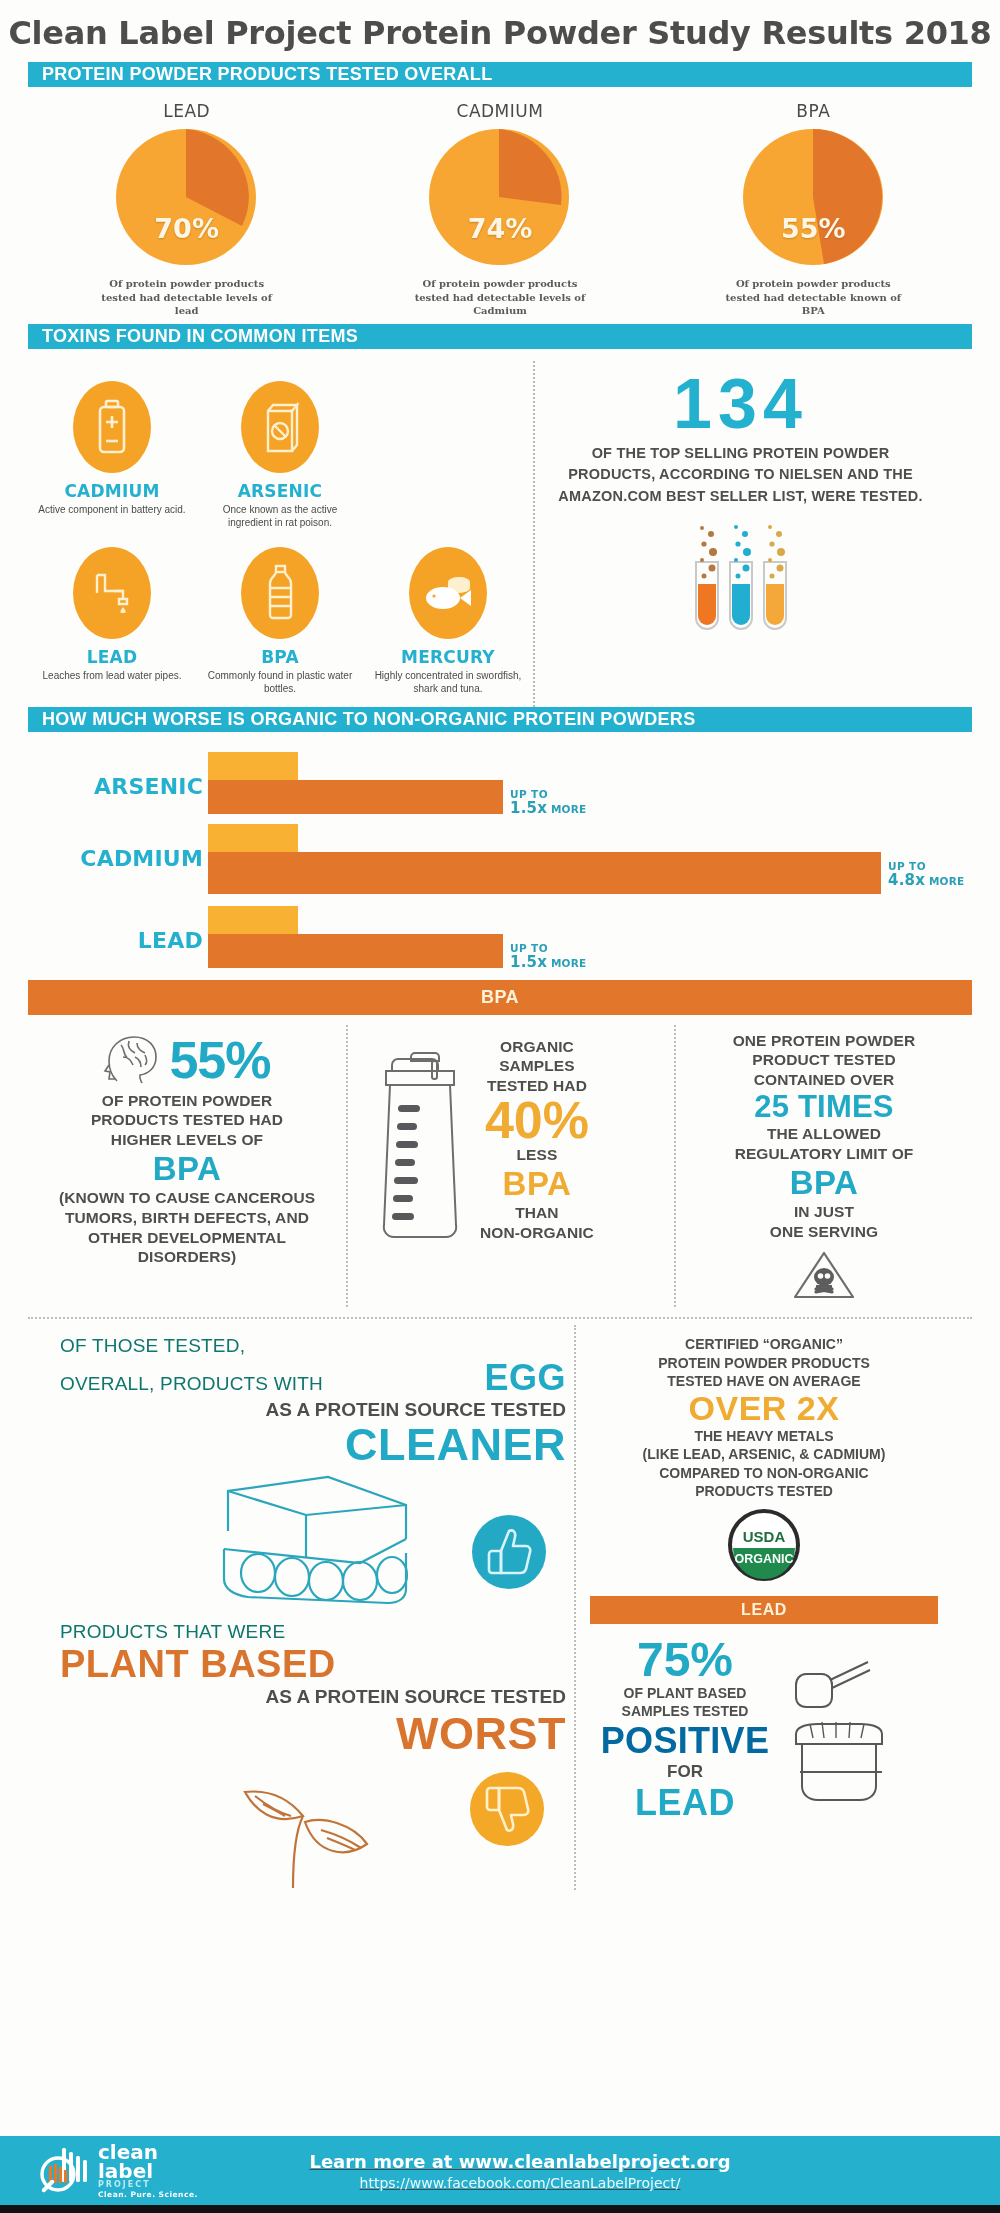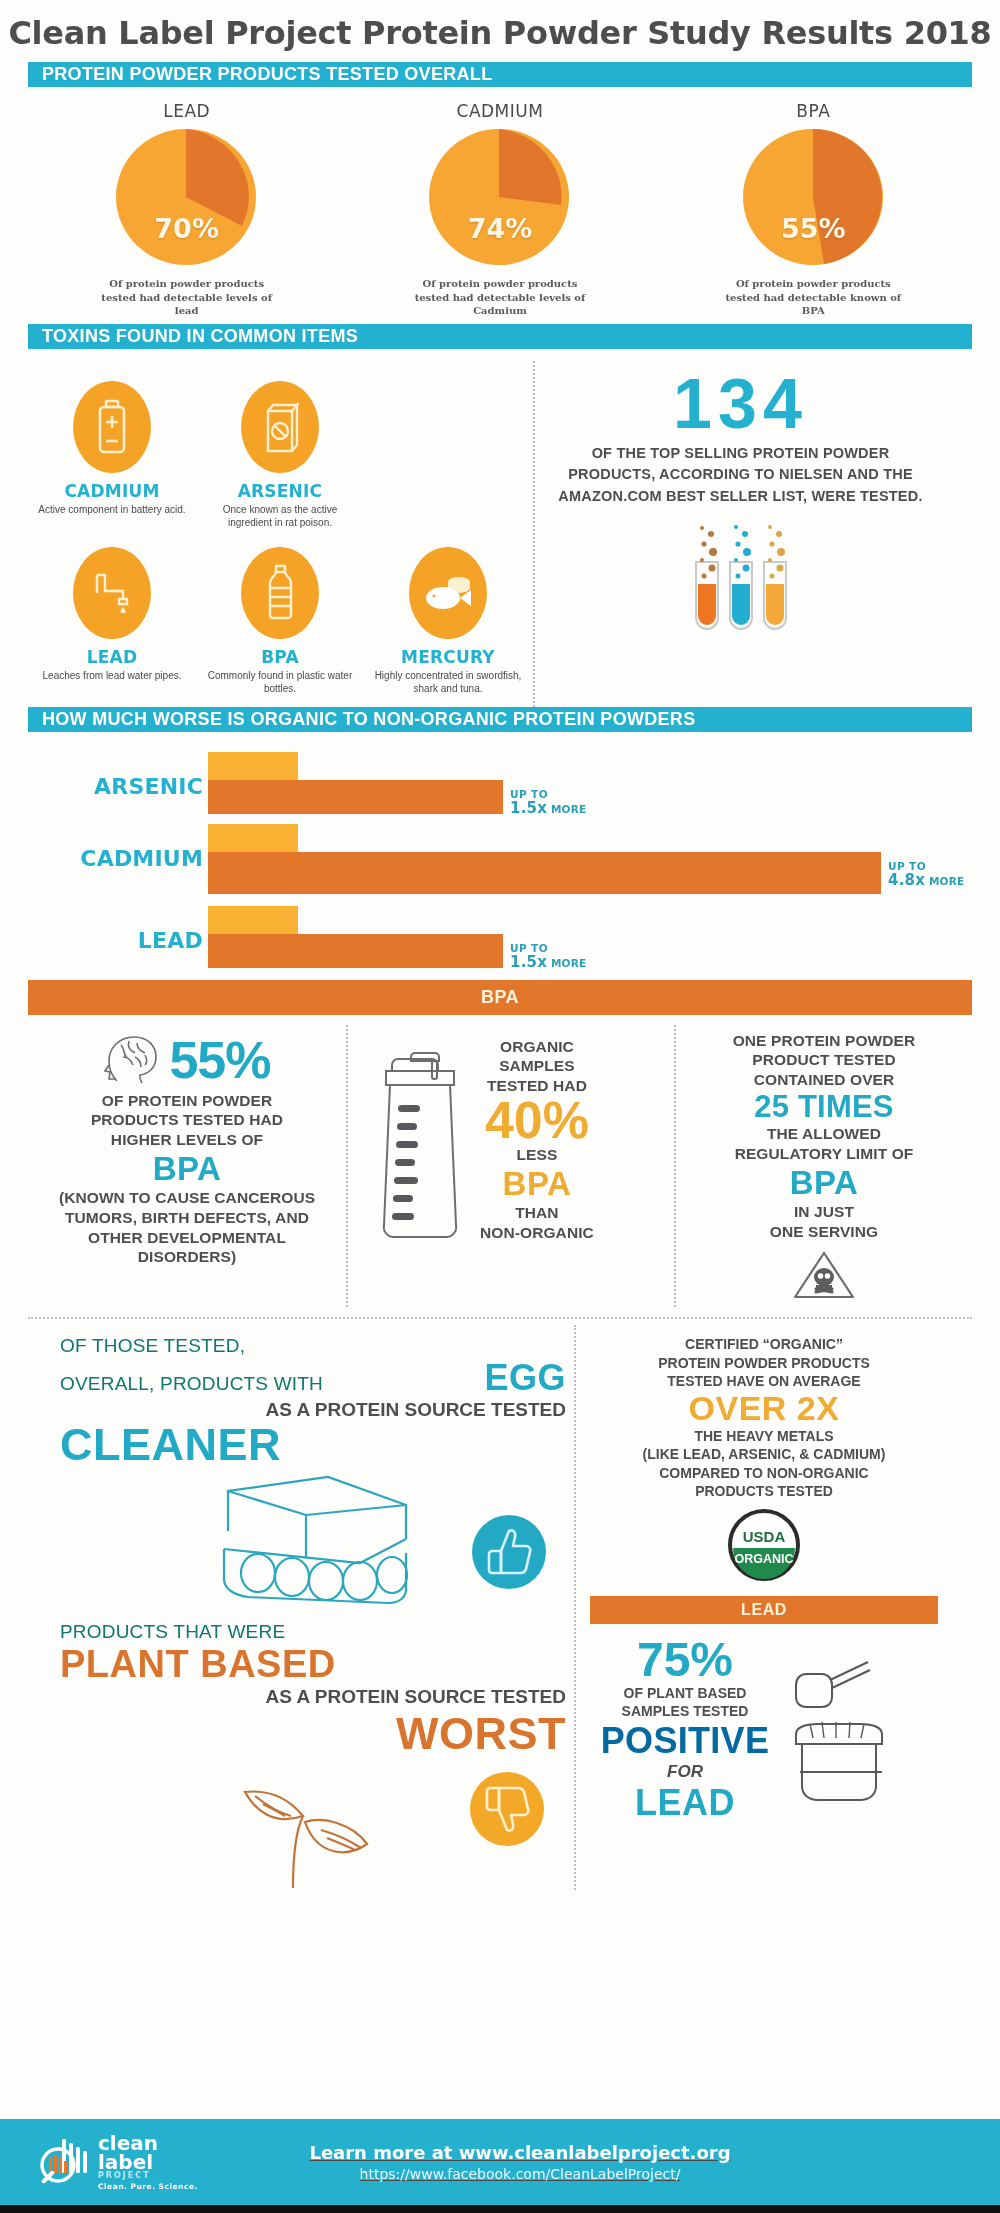--- a/index.html
+++ b/index.html
@@ -137,32 +137,32 @@
   .n40 { font-size: 52px; line-height: .95; }
   .n25 { font-size: 31px; line-height: 1.1; letter-spacing: .2px; }
 
   
   .eggsec { display: flex; padding: 6px 28px 0 28px; border-top: 2px dotted #bdbdbd; margin: 6px 28px 0 28px; }
   .egg-left { width: 570px; padding: 10px 8px 0 4px; position: relative; }
   .egg-right { width: 374px; border-left: 2px dotted #bdbdbd; padding: 10px 6px 0 14px; text-align: center; }
   .egg-l1 { font-size: 19px; color: #0f766e; font-weight: normal; letter-spacing: .2px; }
   .egg-l2 { font-size: 19px; color: #4e4e4e; font-weight: bold; text-align: right; }
   .egg-word { font-size: 36px; color: #22a9c6; font-weight: bold; letter-spacing: .5px; }
-  .cleaner { font-size: 45px; color: #22a9c6; font-weight: bold; letter-spacing: .5px; line-height: 1.05; }
+  .cleaner { font-size: 45px; color: #22a9c6; font-weight: bold; text-align: right; letter-spacing: .5px; line-height: 1.05; }
   .plant { font-size: 38px; color: #d9742f; font-weight: bold; letter-spacing: .5px; }
   .worst { font-size: 45px; color: #d9742f; font-weight: bold; text-align: right; letter-spacing: .5px; }
   .over2x { font-size: 34px; color: #f0ab32; font-weight: bold; letter-spacing: .5px; line-height: 1.1; }
   .r75 { font-size: 48px; color: #22a9c6; font-weight: bold; line-height: 1; }
   .positive { font-size: 36px; color: #0369a1; font-weight: bold; letter-spacing: .3px; }
-  .forw { font-size: 17px; color: #4e4e4e; font-weight: bold; font-style: italic; }
+  .forw { font-size: 17px; color: #4e4e4e; font-weight: bold; }
   .leadw { font-size: 36px; color: #22a9c6; font-weight: bold; letter-spacing: .5px; }
 
   
   .footer {
-    position: absolute; left: 0; bottom: 8px; width: 1000px; height: 86px;
+    position: absolute; left: 0; bottom: 8px; width: 1000px; height: 69px;
     background: #25b0ce; display: flex; align-items: center; padding: 0 36px;
   }
   .footer-logo { width: 190px; display: flex; align-items: center; gap: 6px; }
   .logo-words { color: #ffffff; font-weight: bold; line-height: .95; font-family: "DejaVu Sans", sans-serif; }
   .logo-words .l1 { font-size: 20px; }
   .logo-words .l2 { font-size: 20px; }
   .logo-words .l3 { font-size: 8px; letter-spacing: 2px; color: #bdeaf4; }
   .logo-tag { font-size: 7.5px; color: #ffffff; letter-spacing: .5px; margin-top: 3px; font-weight: bold; }
   .footer-text { flex: 1; text-align: center; padding-right: 150px; text-decoration: underline; }
   .f1 { color: #ffffff; font-size: 18px; font-weight: bold; font-family: "DejaVu Sans", sans-serif; }

